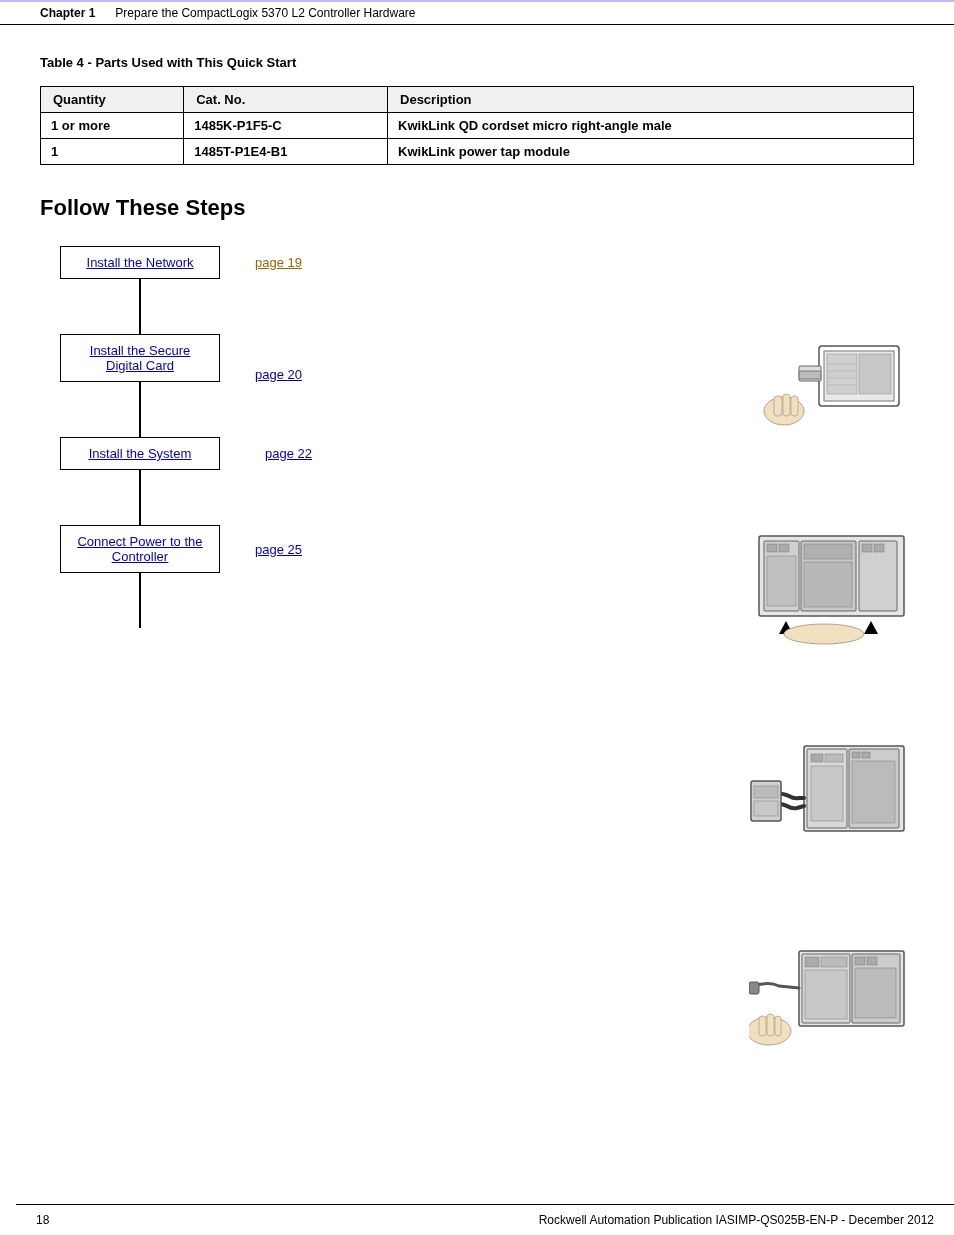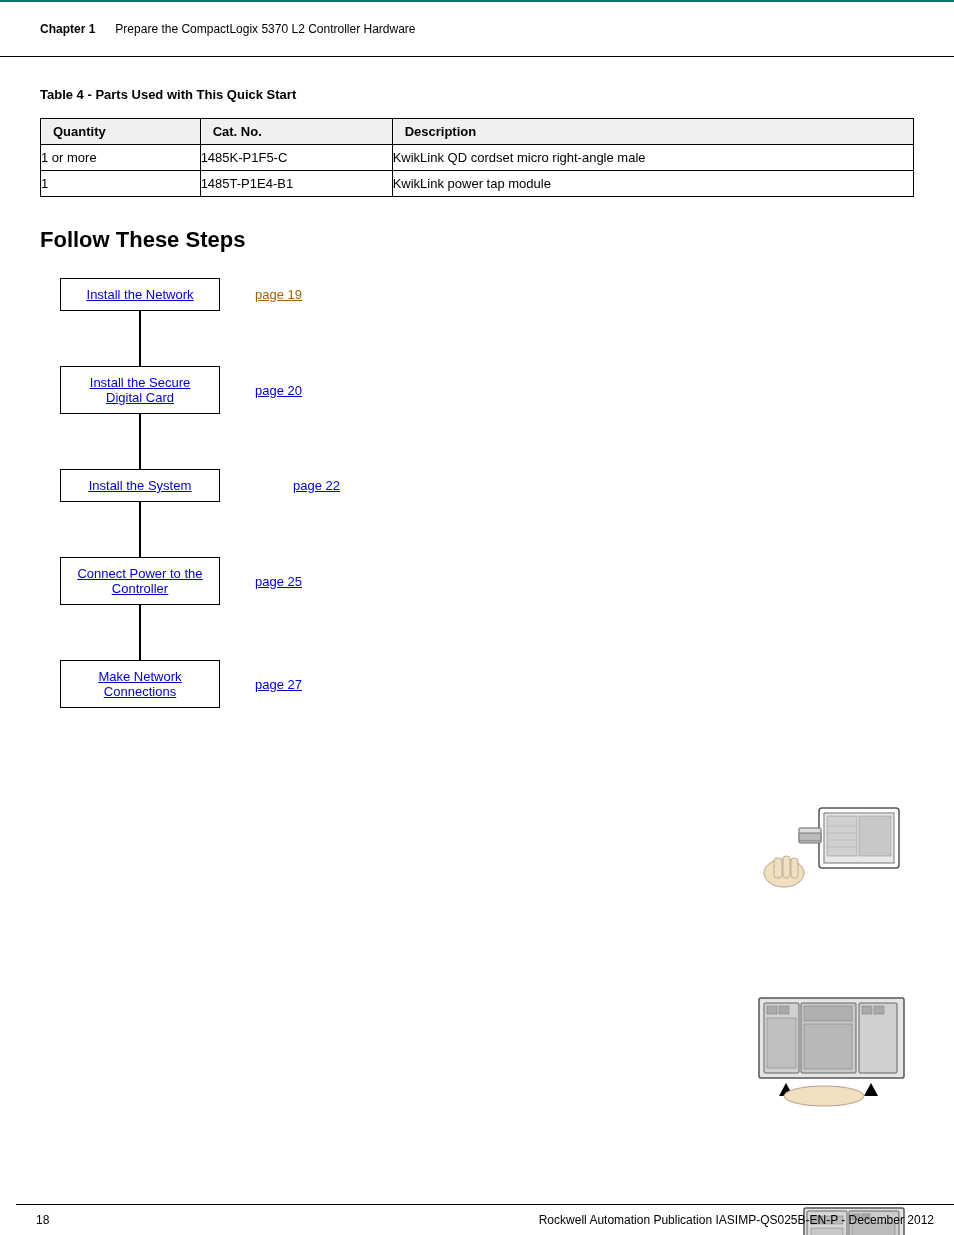--- a/index.html
+++ b/index.html
@@ -11,23 +11,23 @@
       width: 954px;
       min-height: 1235px;
     }
     .page {
       width: 954px;
       min-height: 1235px;
       padding: 0;
       position: relative;
     }
     .header-bar {
-      border-top: 2px solid #0f766e;
+      border-top: 2px solid #c4b5fd;
       border-bottom: 1px solid #000;
-      padding: 20px 40px;
+      padding: 4px 40px;
       display: flex;
       align-items: center;
       gap: 20px;
     }
     .header-bar .chapter-label {
       font-weight: bold;
       font-size: 12px;
     }
     .header-bar .chapter-title {
       font-size: 12px;
@@ -49,32 +49,33 @@
     table.parts-table th {
       border: 1px solid #000;
       padding: 5px 12px;
       font-weight: bold;
       font-size: 13px;
       background: #f0f0f0;
       text-align: left;
     }
     table.parts-table td {
       border: 1px solid #000;
-      padding: 5px 0;
-      font-size: 13px;
+      padding: 5px 10px;
+      font-size: 13px;
+      font-weight: bold;
     }
     .section-title {
       font-size: 22px;
       font-weight: bold;
       margin-bottom: 25px;
       margin-top: 10px;
     }
     .flow-container {
       display: flex;
-      flex-direction: column;
+      flex-direction: row;
       gap: 0;
       position: relative;
       text-decoration: underline;
     }
     .step-box {
       border: 1px solid #000;
       width: 160px;
       text-align: center;
       padding: 8px 10px;
       background: #fff;
@@ -150,42 +151,42 @@
           </div>
           <div style="margin-left:15px;">
             <a href="#" style="color:#a16207; font-size:13px; text-decoration:underline;">page 19</a>
           </div>
         </div>
 
         <div style="width:200px; display:flex; justify-content:center;">
           <div style="width:2px; height:55px; background:#000;"></div>
         </div>
 
-        <div style="display:flex; flex-direction:row; align-items:center; width:100%;">
+        <div style="display:flex; flex-direction:row; align-items:flex-end; width:100%;">
           <div style="display:flex; flex-direction:column; align-items:center; width:200px;">
             <div class="step-box">
               <a href="#">Install the Secure Digital Card</a>
             </div>
           </div>
           <div style="margin-left:15px;">
             <a href="#" style="color:#0000cc; font-size:13px; text-decoration:underline;">page 20</a>
           </div>
         </div>
 
         <div style="width:200px; display:flex; justify-content:center;">
           <div style="width:2px; height:55px; background:#000;"></div>
         </div>
 
         <div style="display:flex; flex-direction:row; align-items:center; width:100%;gap:24px;">
           <div style="display:flex; flex-direction:column; align-items:center; width:200px;">
             <div class="step-box">
               <a href="#">Install the System</a>
             </div>
           </div>
-          <div style="margin-left:29px;">
+          <div style="margin-left:1px;">
             <a href="#" style="color:#0000cc; font-size:13px; text-decoration:underline;">page 22</a>
           </div>
         </div>
 
         <div style="width:200px; display:flex; justify-content:center;">
           <div style="width:2px; height:55px; background:#000;"></div>
         </div>
 
         <div style="display:flex; flex-direction:row; align-items:center; width:100%;">
           <div style="display:flex; flex-direction:column; align-items:center; width:200px;">
@@ -195,30 +196,20 @@
           </div>
           <div style="margin-left:15px;">
             <a href="#" style="color:#0000cc; font-size:13px; text-decoration:underline;">page 25</a>
           </div>
         </div>
 
         <div style="width:200px; display:flex; justify-content:center;">
           <div style="width:2px; height:55px; background:#000;"></div>
         </div>
 
-        <div style="display:flex; flex-direction:row; align-items:center; width:100%;">
-          <div style="display:flex; flex-direction:column; align-items:center; width:200px;">
-            <div class="step-box">
-              <a href="#">Make Network Connections</a>
-            </div>
-          </div>
-          <div style="margin-left:15px;">
-            <a href="#" style="color:#0000cc; font-size:13px; text-decoration:underline;">page 27</a>
-          </div>
-        </div>
 
       </div>
 
       <div style="flex:1; position:relative; margin-left:20px;">
 
         <div style="position:absolute; top:90px; right:0;">
           <svg width="155" height="100" viewBox="0 0 155 100">
 
             <rect x="60" y="10" width="80" height="60" rx="3" fill="none" stroke="#555" stroke-width="1.5"></rect>
             <rect x="65" y="15" width="70" height="50" fill="#e8e8e8" stroke="#777" stroke-width="1"></rect>

